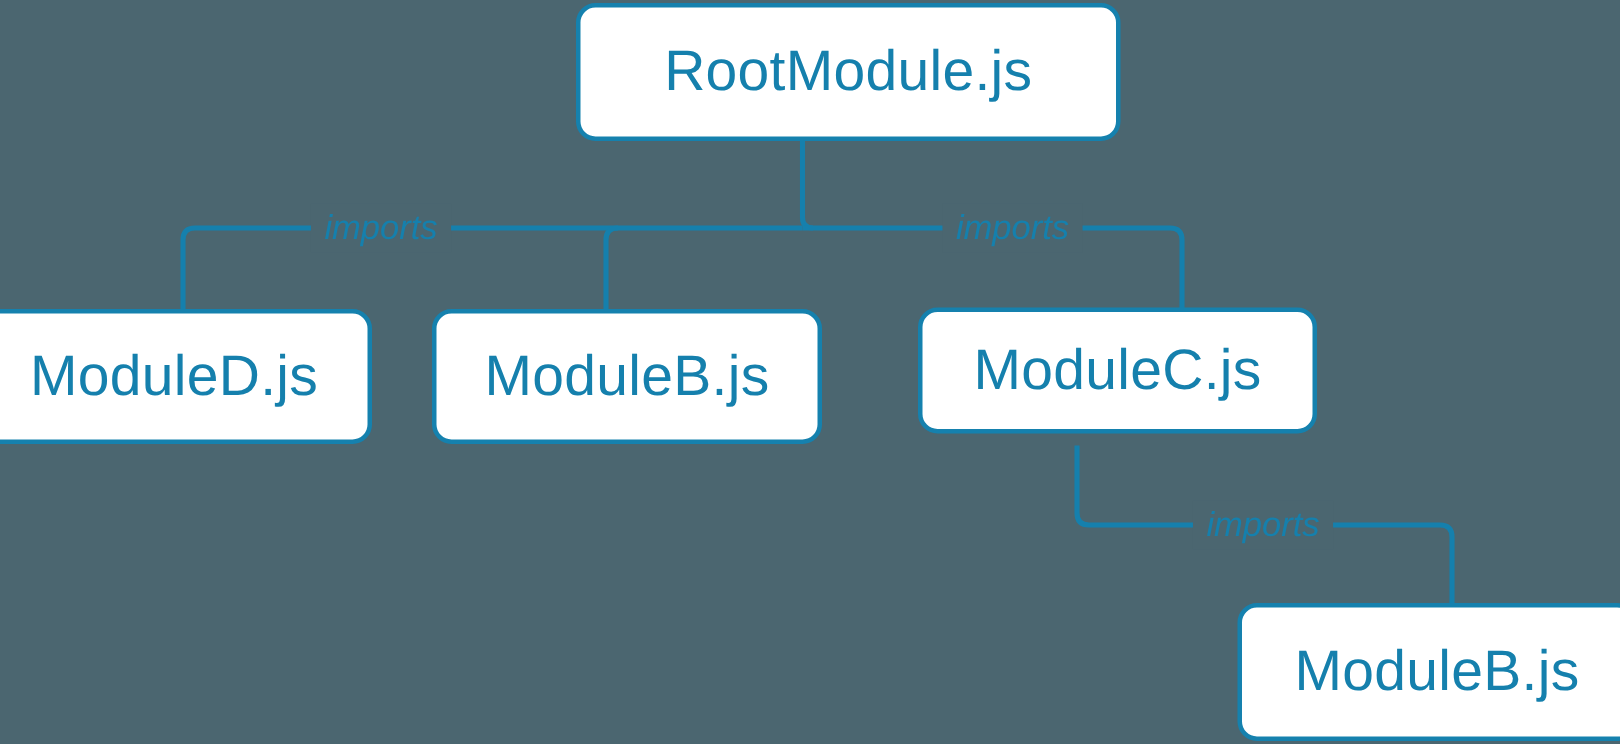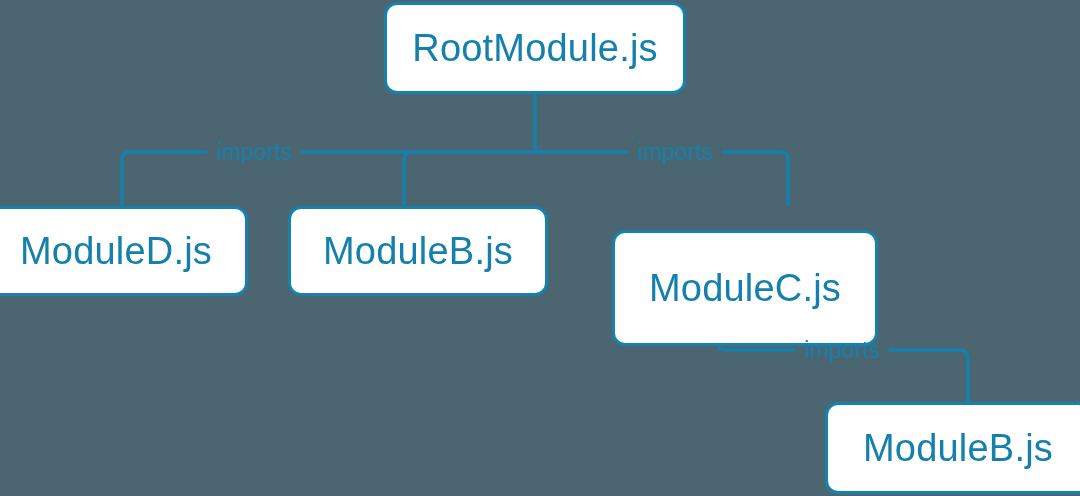--- a/index.html
+++ b/index.html
@@ -46,25 +46,26 @@
   }
   .edge-label {
     position: absolute;
     color: #1580ad;
     font-size: 23px;
     font-weight: 400;
     white-space: nowrap;
     z-index: 3;
     font-family: "Liberation Sans", sans-serif;
     transform: translate(-50%, -50%);
+    font-style: italic;
   }
-  #node-root      { left: 384px; top: 2px;   width: 302px; height: 92px; }
+  #node-root      { left: 384px; top: 2px;   width: 363px; height: 92px; }
   #node-a         { left: -16px; top: 206px; width: 264px; height: 90px; border-radius: 13px; }
   #node-b         { left: 288px; top: 206px; width: 260px; height: 90px; }
-  #node-c         { left: 612px; top: 205px; width: 266px; height: 116px; margin-top: 25px; }
+  #node-c         { left: 612px; top: 205px; width: 266px; height: 84px; }
   #node-d         { left: 825px; top: 402px; width: 266px; height: 92px; }
 </style>
 </head>
 <body>
 
 <div id="diagram-canvas">
 
   <svg id="edge-layer" viewBox="0 0 1080 496" xmlns="http://www.w3.org/2000/svg">
     <g fill="none" stroke="#1580ad" stroke-width="3.4" stroke-linecap="butt">
 

